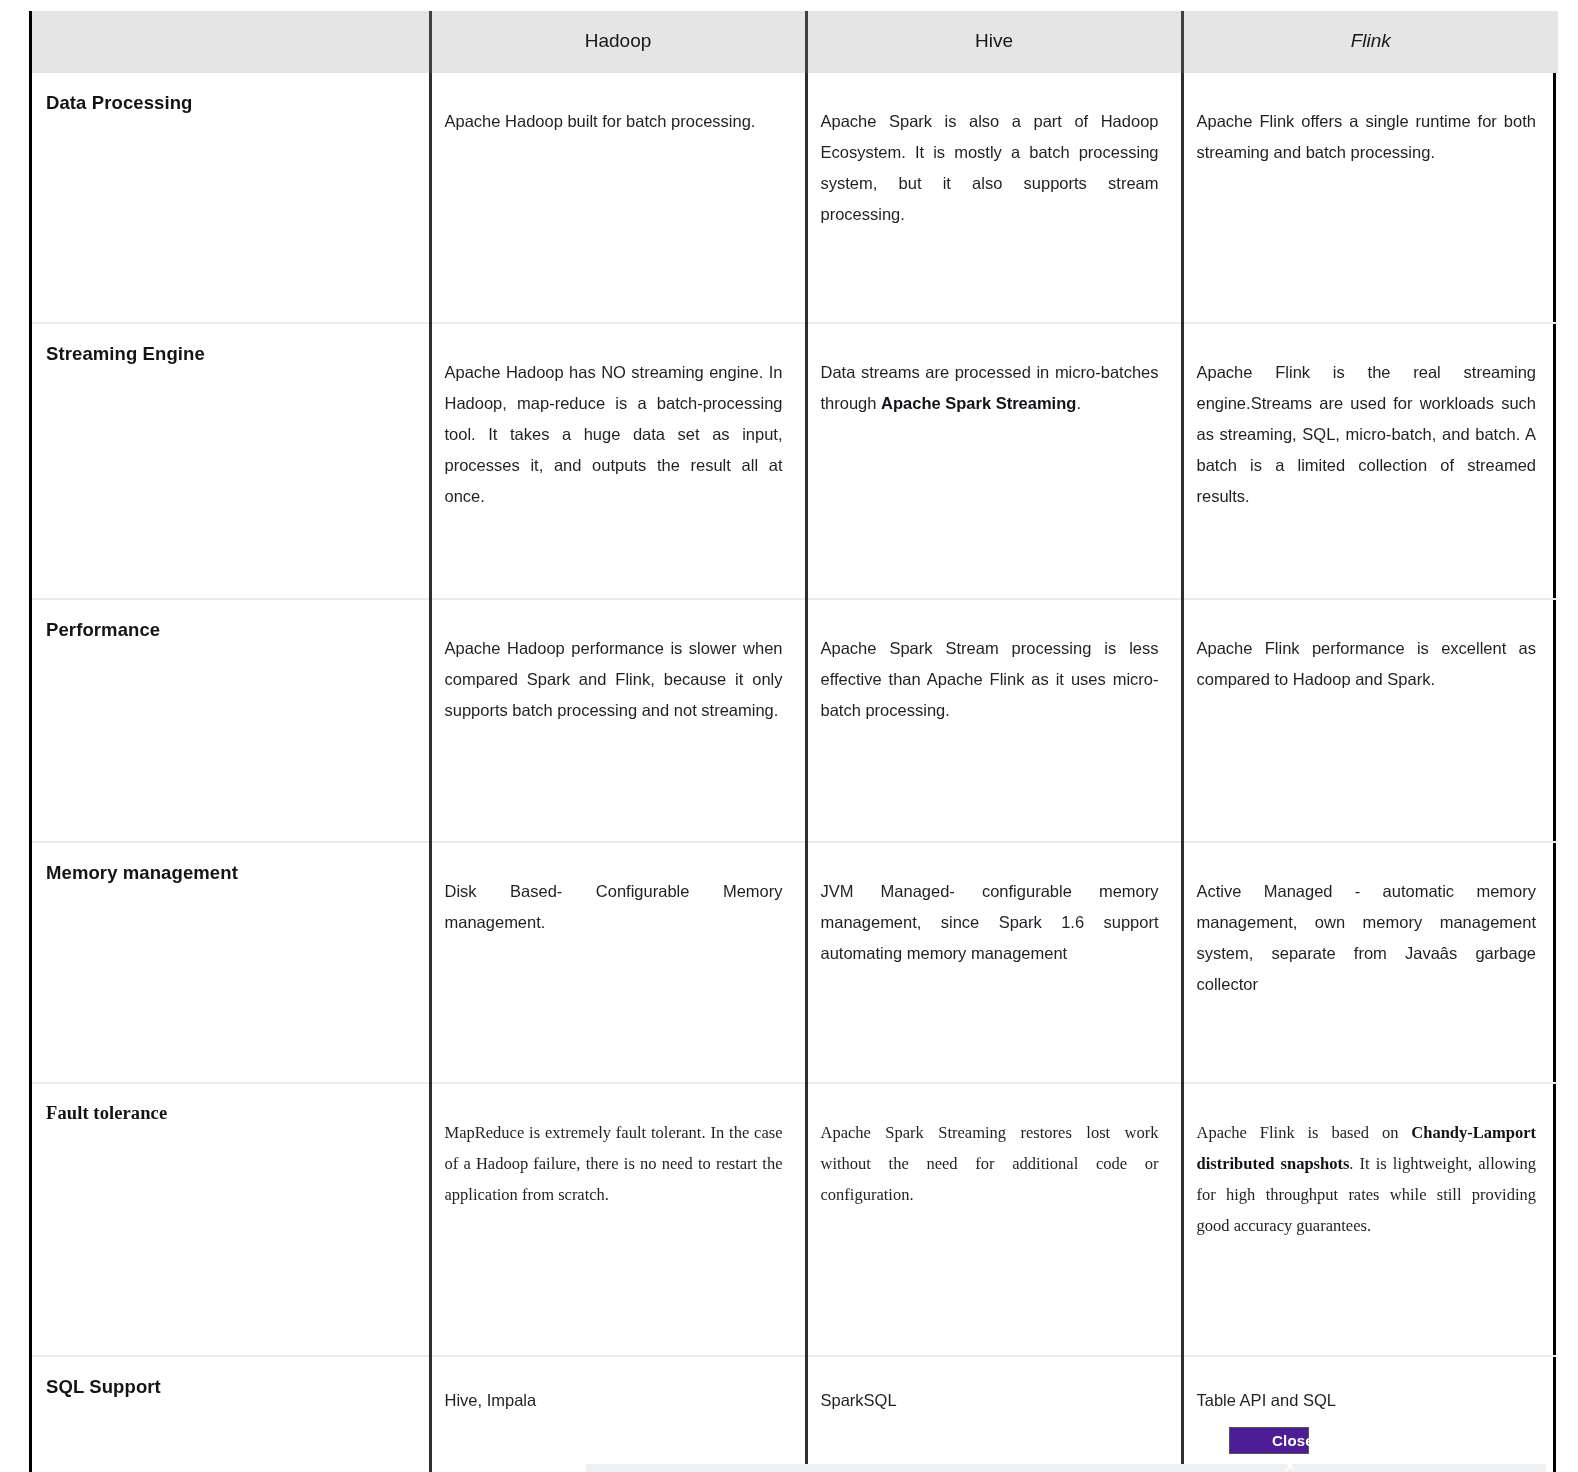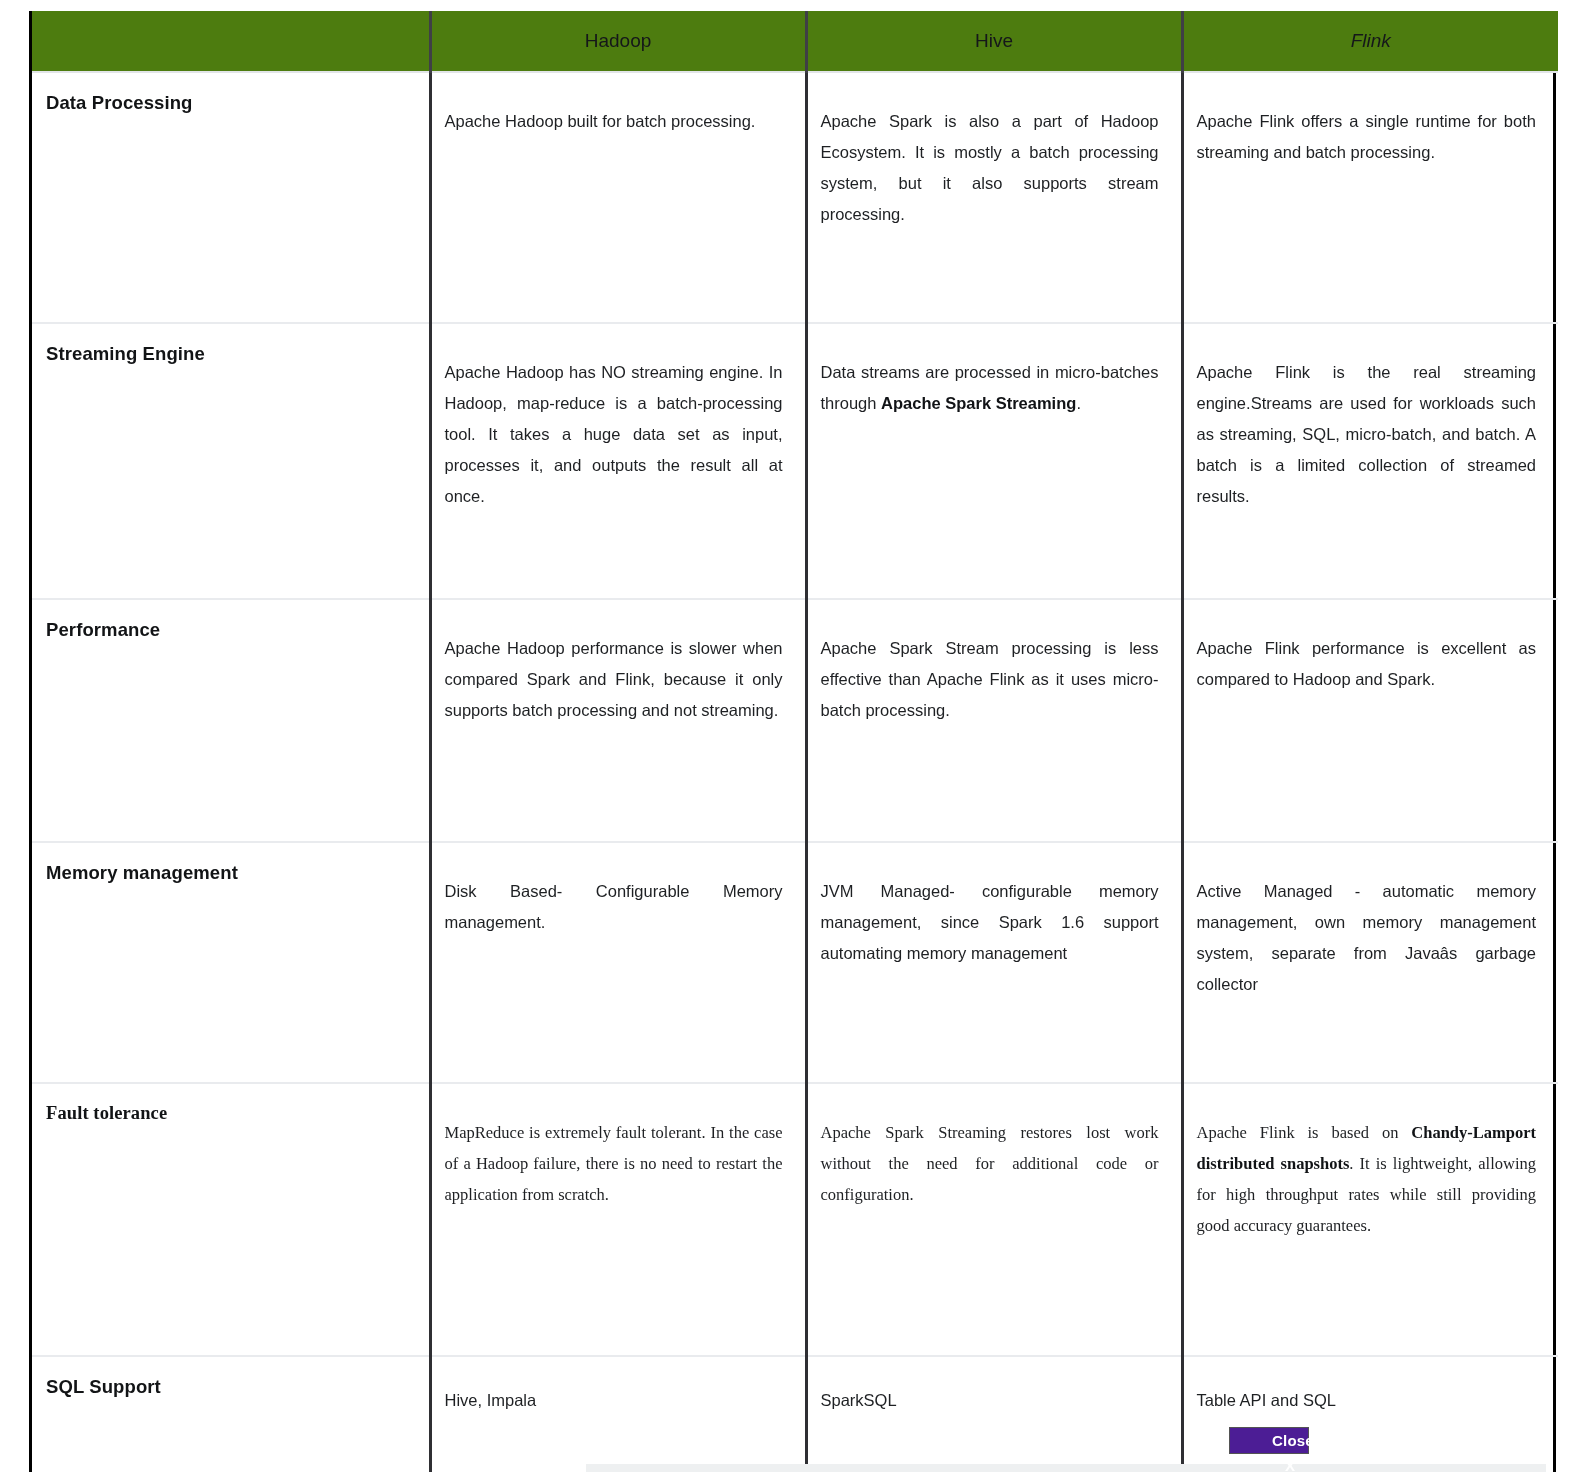--- a/index.html
+++ b/index.html
@@ -32,21 +32,21 @@
     width: 100%;
     border-collapse: collapse;
     table-layout: fixed;
   }
 
   table.cmp col.c-feature { width: 398px; }
   table.cmp col.c-col     { width: 376px; }
 
   
   thead th {
-    background: #4d7c0f;
+    background: #e5e5e5;
     border-bottom: 2px solid #e2e5e8;
     border-right: 3px solid #3f3f46;
     height: 60px;
     font-size: 19px;
     font-weight: 400;
     color: #15171a;
     text-align: center;
     vertical-align: middle;
     padding: 0;
   }

